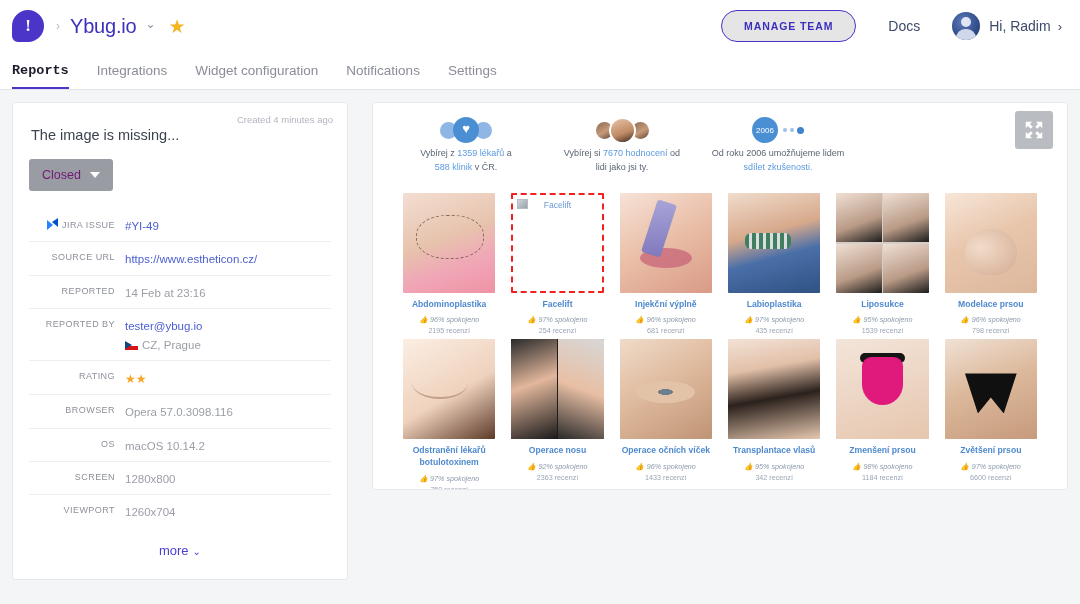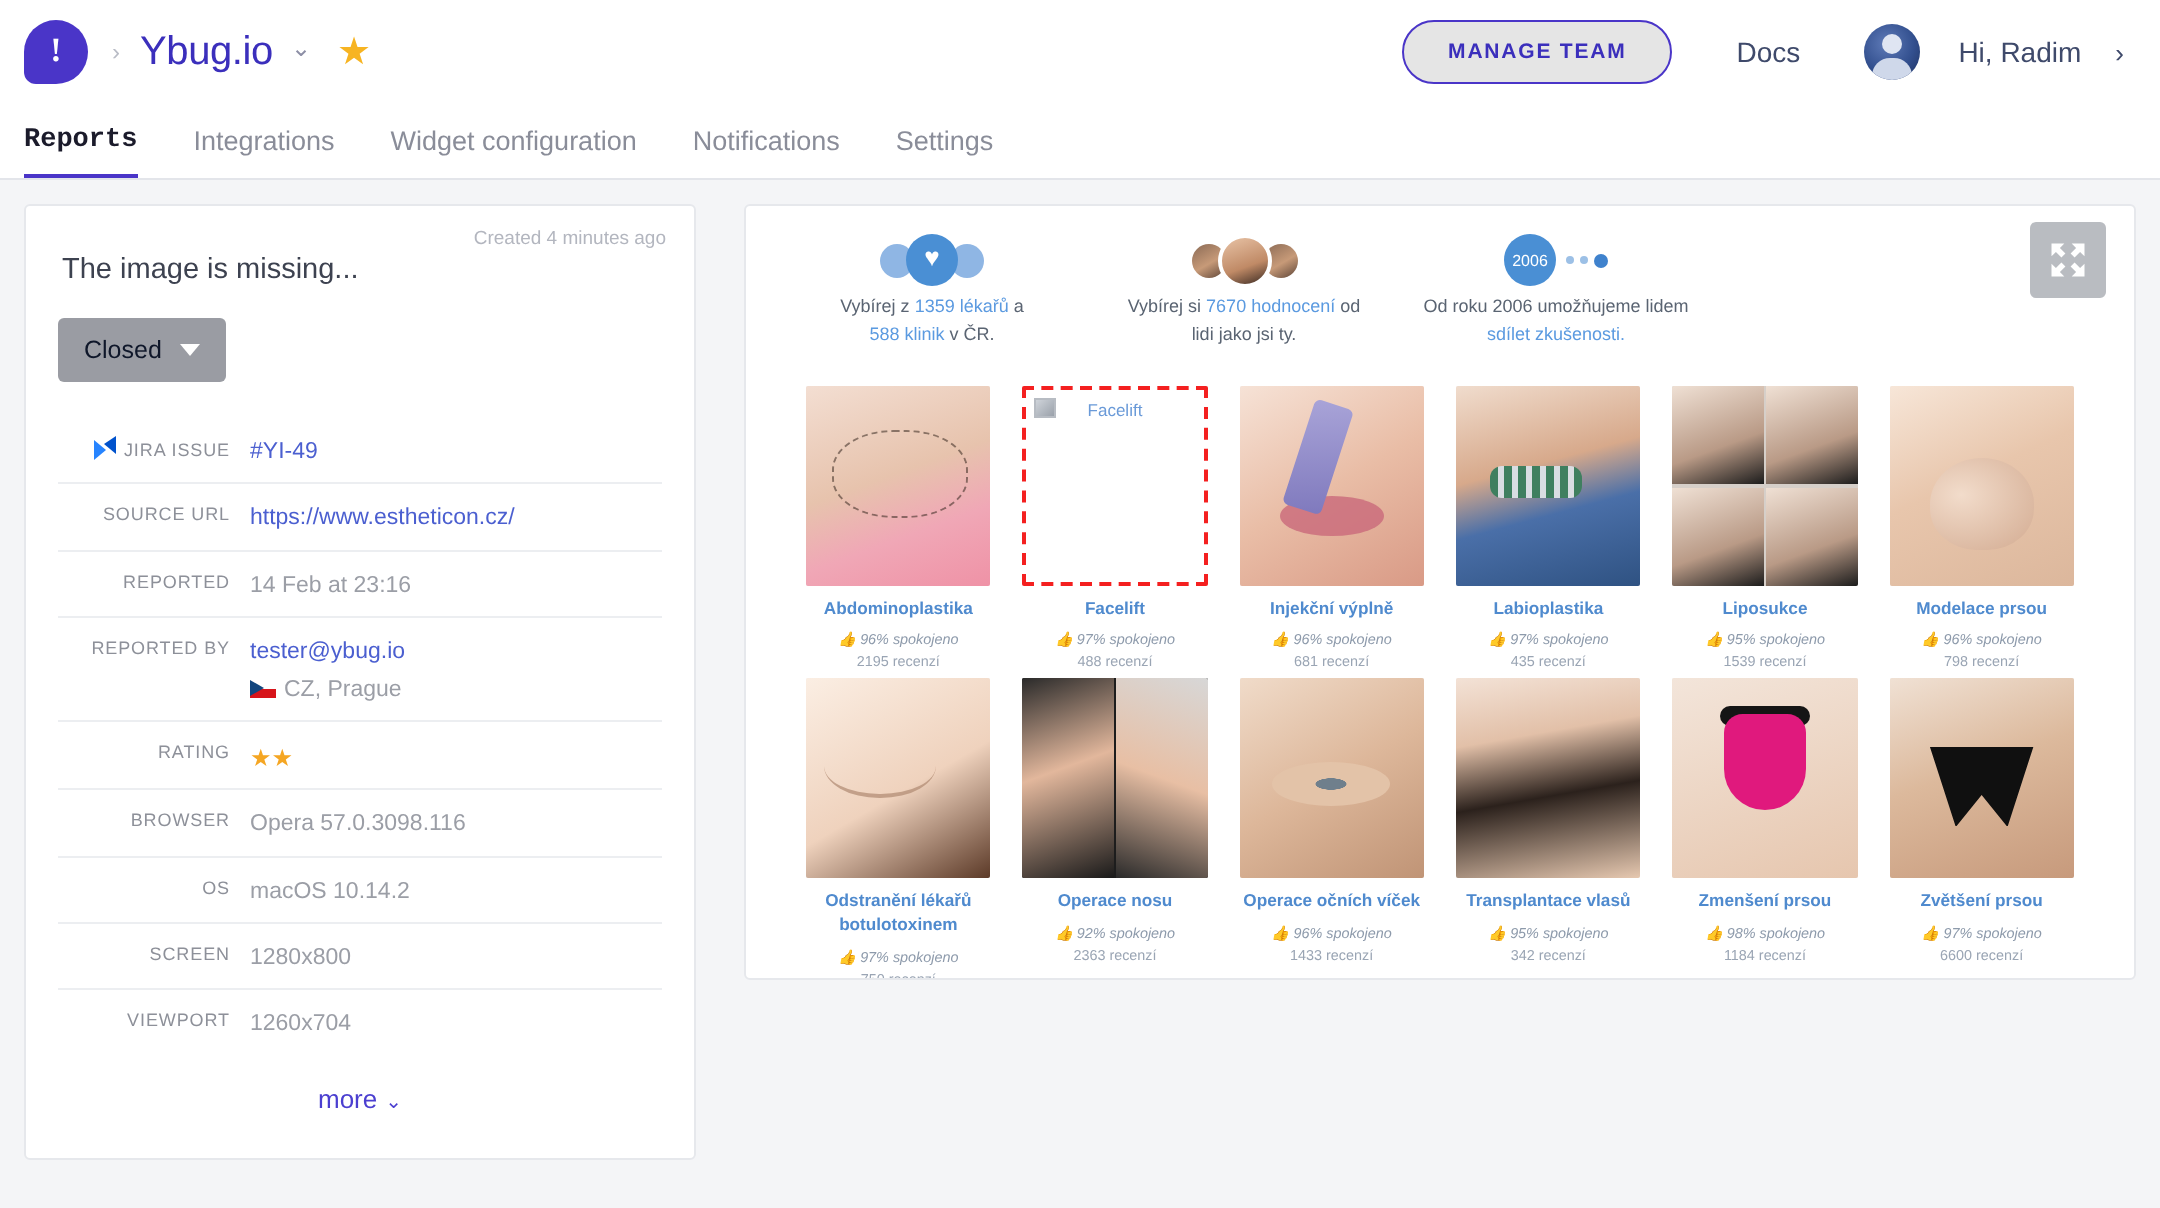--- a/index.html
+++ b/index.html
@@ -41,21 +41,21 @@
   .spacer { flex: 1 1 auto; }
   .manage-team {
     border: 1.6px solid #4a35c8; color: #3b2fbc;
     border-radius: 20px; padding: 9px 22px;
     font-size: 10.5px; font-weight: bold; letter-spacing: .9px;
     background: #e5e5e5; cursor: pointer; white-space: nowrap;
   }
   .docs-link {
     color: #3f4a6b; font-size: 14px; margin-left: 32px; text-decoration: none;
   }
-  .user-box { display: flex; align-items: center; margin-left: 32px; cursor: pointer; gap: 10px; }
+  .user-box { display: flex; align-items: center; margin-left: 32px; cursor: pointer; }
   .avatar {
     width: 28px; height: 28px; border-radius: 50%;
     background: radial-gradient(circle at 40% 35%, #5f7bb8 0%, #33508f 55%, #1c2f5e 100%);
     position: relative; overflow: hidden; flex: 0 0 auto;
   }
   .avatar::before {
     content:""; position:absolute; left:9px; top:5px; width:10px; height:10px;
     border-radius:50%; background:#dfe5f2;
   }
   .avatar::after {
@@ -88,21 +88,21 @@
   .card {
     background: #fff; border: 1px solid #e6e8ec; border-radius: 3px;
     padding: 14px 16px 10px 16px; position: relative;
   }
   .created-ago {
     position: absolute; right: 14px; top: 11px;
     font-size: 9.5px; color: #b3b6bf;
   }
   .report-title { font-size: 14.5px; color: #3d4250; margin: 10px 0 16px 2px; }
   .status-btn {
-    background: #9a9ca3; color: #0f172a; border: none; border-radius: 3px;
+    background: #9a9ca3; color: #701a75; border: none; border-radius: 3px;
     font-size: 12.5px; padding: 9px 13px; display: inline-flex; align-items: center;
     gap: 9px; cursor: pointer;
   }
   .status-btn .tri {
     width: 0; height: 0; border-left: 5px solid transparent;
     border-right: 5px solid transparent; border-top: 6px solid #fff;
   }
 
   .meta { margin-top: 18px; }
   .meta-row {
@@ -435,21 +435,21 @@
               <div class="tile-cnt">2195 recenzí</div>
             </div>
 
             <div class="tile">
               <div class="thumb broken">
                 <span class="brk-ico"></span>
                 <span class="alt">Facelift</span>
               </div>
               <div class="tile-title">Facelift</div>
               <div class="tile-sat"><span class="thumbup">👍</span><span>97% spokojeno</span></div>
-              <div class="tile-cnt">488 recenzí</div>
+              <div class="tile-cnt">254 recenzí</div>
             </div>
 
             <div class="tile">
               <div class="thumb">
                   <span class="ph t3"></span>
                 </div>
               <div class="tile-title">Injekční výplně</div>
               <div class="tile-sat"><span class="thumbup">👍</span><span>96% spokojeno</span></div>
               <div class="tile-cnt">681 recenzí</div>
             </div>

